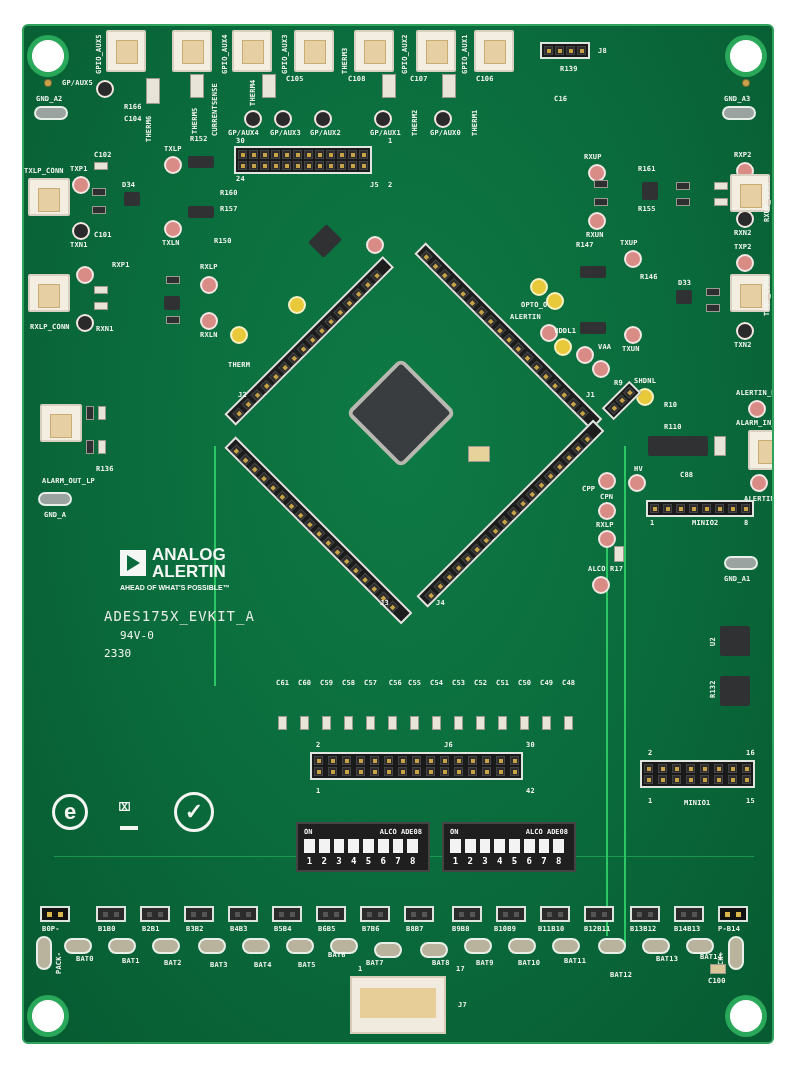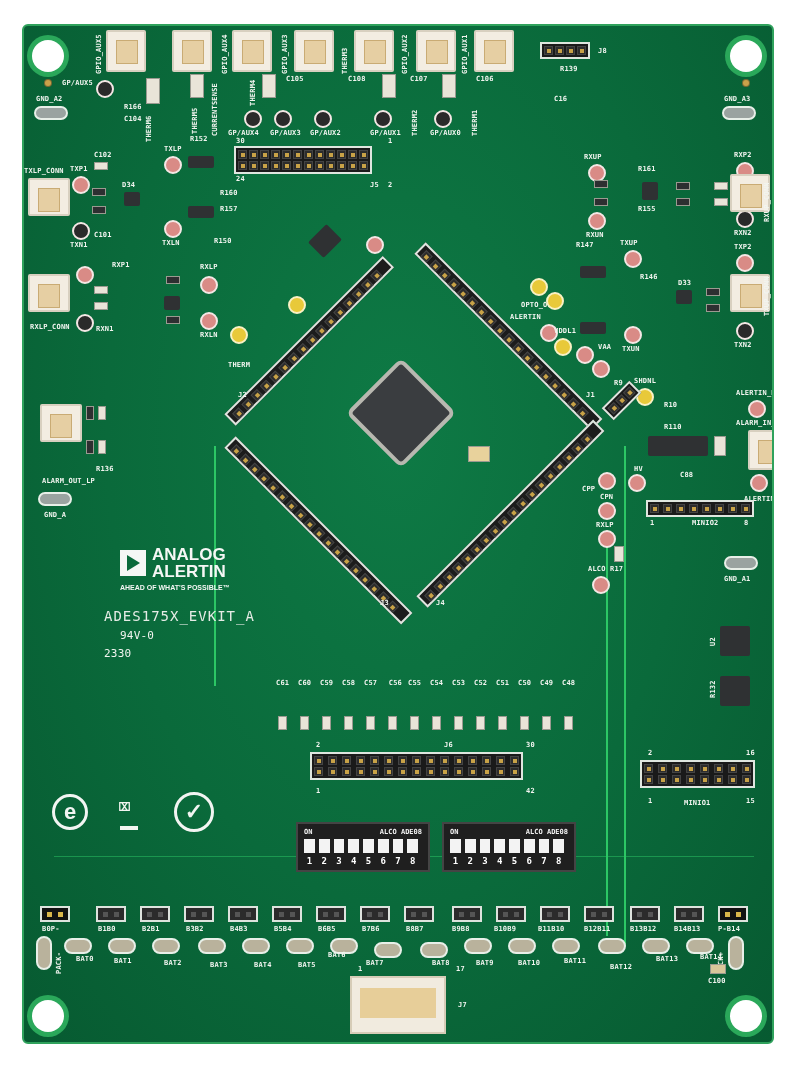--- a/index.html
+++ b/index.html
@@ -617,32 +617,32 @@
   <div class="batpad" style="left:484px;top:912px;"></div>
   <div class="batpad" style="left:528px;top:912px;"></div>
   <div class="batpad" style="left:574px;top:912px;"></div>
   <div class="batpad" style="left:618px;top:912px;"></div>
   <div class="batpad" style="left:662px;top:912px;"></div>
   <div class="batpad" style="left:704px;top:910px;width:16px;height:34px;"></div>
   <div class="silk v" style="left:694px;top:948px;">PACK+</div>
 
   <div style="position:absolute;left:0;top:930px;width:752px;height:12px;">
     <span class="silk" style="left:52px;top:0;">BAT0</span>
-    <span class="silk" style="left:90px;top:2px;">BAT1</span>
+    <span class="silk" style="left:98px;top:2px;">BAT1</span>
     <span class="silk" style="left:140px;top:4px;">BAT2</span>
     <span class="silk" style="left:186px;top:6px;">BAT3</span>
     <span class="silk" style="left:230px;top:6px;">BAT4</span>
     <span class="silk" style="left:274px;top:6px;">BAT5</span>
     <span class="silk" style="left:304px;top:-4px;">BAT6</span>
     <span class="silk" style="left:342px;top:4px;">BAT7</span>
     <span class="silk" style="left:408px;top:4px;">BAT8</span>
     <span class="silk" style="left:452px;top:4px;">BAT9</span>
     <span class="silk" style="left:494px;top:4px;">BAT10</span>
     <span class="silk" style="left:540px;top:2px;">BAT11</span>
-    <span class="silk" style="left:586px;top:8px;">BAT12</span>
+    <span class="silk" style="left:586px;top:16px;">BAT12</span>
     <span class="silk" style="left:632px;top:0px;">BAT13</span>
     <span class="silk" style="left:676px;top:-2px;">BAT14</span>
   </div>
 
   <div class="silk" style="left:334px;top:940px;">1</div>
   <div class="silk" style="left:432px;top:940px;">17</div>
   <div class="bigconn" style="left:326px;top:950px;width:96px;height:58px;">
     <div style="position:absolute;left:8px;top:10px;width:76px;height:30px;background:#e2c27a;opacity:0.7;"></div>
   </div>
   <div class="silk" style="left:434px;top:976px;">J7</div>

